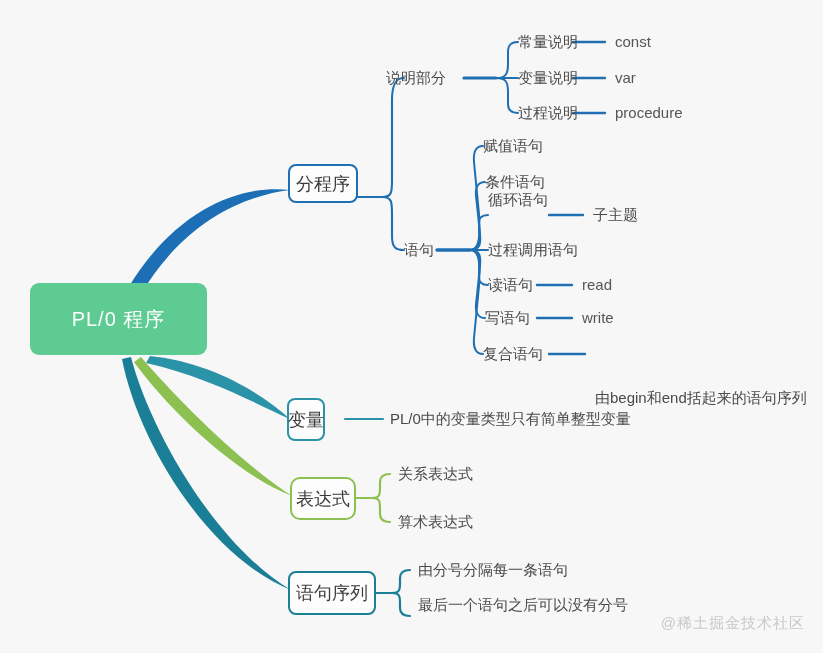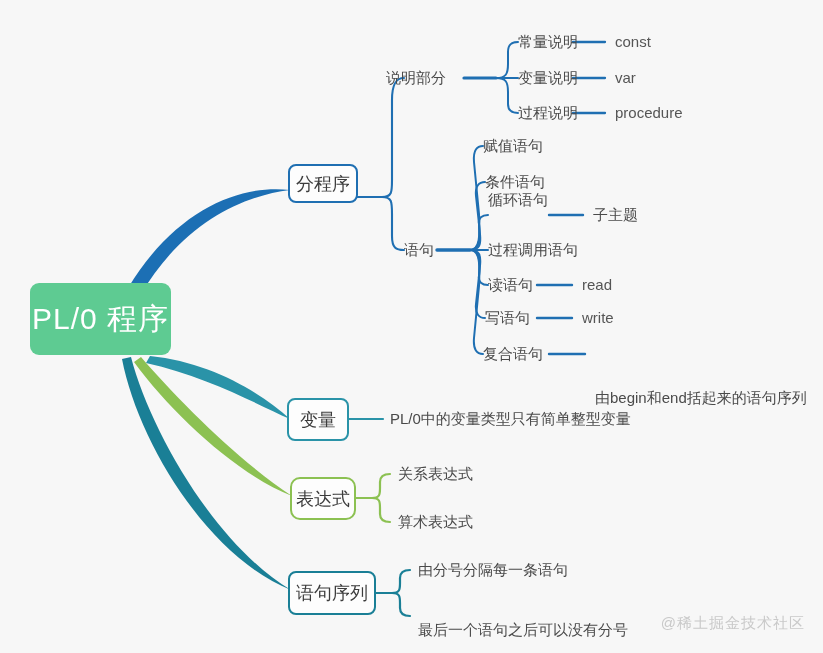--- a/index.html
+++ b/index.html
@@ -31,41 +31,41 @@
     box-sizing: border-box;
     display: flex;
     align-items: center;
     justify-content: center;
     white-space: nowrap;
   }
   
   .root {
     left: 30px;
     top: 283px;
-    width: 141px;
+    width: 177px;
     height: 72px;
     background: #5ecb92;
     border-radius: 9px;
     color: #ffffff;
-    font-size: 30px;
+    font-size: 20px;
     letter-spacing: 1px;
     z-index: 5;
   }
   
   .boxnode {
     background: #fdfdfd;
     border-radius: 8px;
     border-width: 2px;
     border-style: solid;
     font-size: 18px;
     color: #3c3c3c;
     z-index: 5;
   }
   .boxnode.n-sub   { left: 288px; top: 164px; width: 70px;  height: 39px; border-color: #1f6fb2; }
-  .boxnode.n-var   { left: 287px; top: 398px; width: 62px;  height: 43px; border-color: #2a93a8; }
+  .boxnode.n-var   { left: 287px; top: 398px; width: 38px;  height: 43px; border-color: #2a93a8; }
   .boxnode.n-expr  { left: 290px; top: 477px; width: 66px;  height: 43px; border-color: #8cc152; border-radius: 10px; }
   .boxnode.n-seq   { left: 288px; top: 571px; width: 88px;  height: 44px; border-color: #1a7f96; }
 
   
   .txt {
     position: absolute;
     white-space: nowrap;
     color: #4a4a4a;
     font-size: 15px;
     line-height: 1;
@@ -178,17 +178,17 @@
   <div class="txt en" style="left:582px; top:277px;">read</div>
   <div class="txt en" style="left:582px; top:310px;">write</div>
   <div class="txt cn" style="left:595px; top:346px;margin-top:44px;">由begin和end括起来的语句序列</div>
 
   <div class="txt cn" style="left:390px; top:411px;">PL/0中的变量类型只有简单整型变量</div>
 
   <div class="txt cn" style="left:398px; top:466px;">关系表达式</div>
   <div class="txt cn" style="left:398px; top:514px;">算术表达式</div>
 
   <div class="txt cn" style="left:418px; top:562px;">由分号分隔每一条语句</div>
-  <div class="txt cn" style="left:418px; top:622px;">最后一个语句之后可以没有分号</div>
+  <div class="txt cn" style="left:418px; top:598px;font-family:Liberation Serif, serif;">最后一个语句之后可以没有分号</div>
 
   <div class="watermark">@稀土掘金技术社区</div>
 
 </div>
 
 </body></html>

